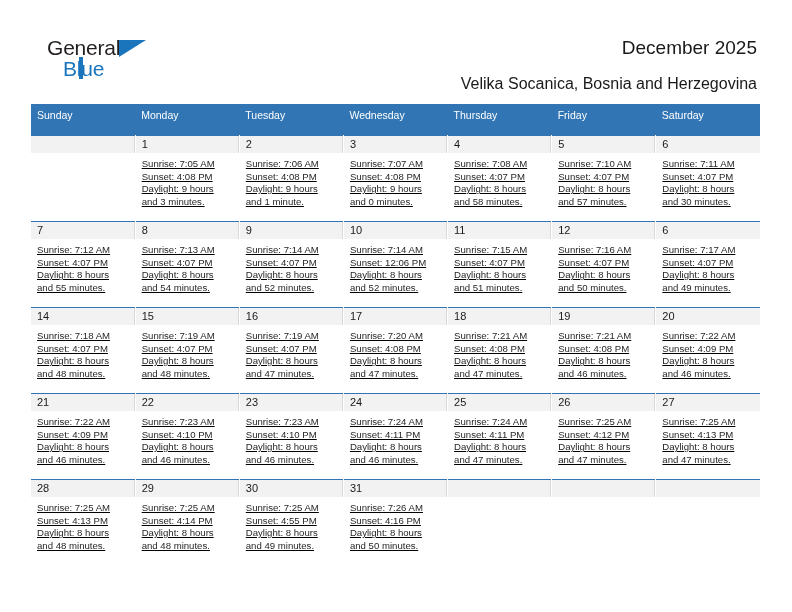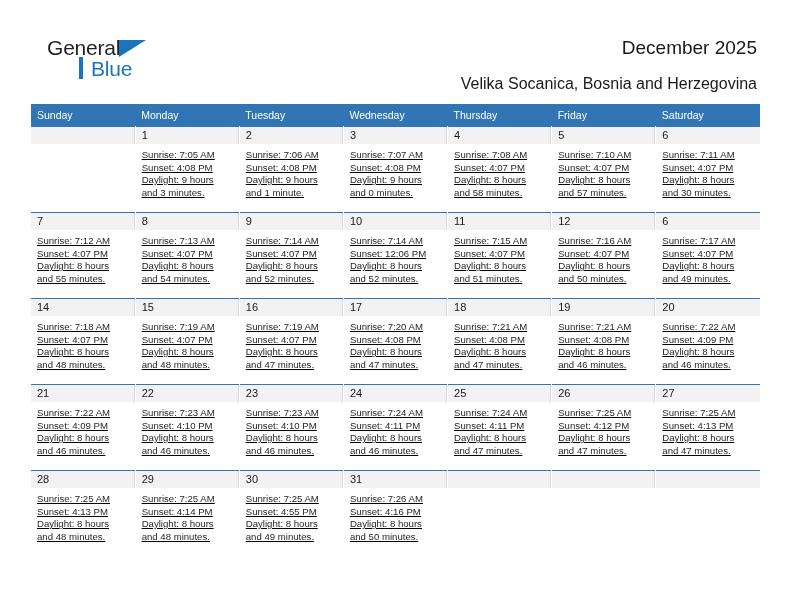--- a/index.html
+++ b/index.html
@@ -52,21 +52,21 @@
     position: absolute;
     left: 72px;
     top: 4px;
     width: 0;
     height: 0;
     border-left: 27px solid #1b75bc;
     border-bottom: 17px solid transparent;
   }
   .logo-blue {
     position: absolute;
-    left: 44px;
+    left: 16px;
     top: 21px;
     font-size: 21px;
     letter-spacing: -0.2px;
     color: #1b75bc;
     line-height: 24px;
     white-space: nowrap;
   }
   .logo-bar {
     position: absolute;
     left: 32px;
@@ -105,21 +105,21 @@
     width: 729px;
     border-collapse: collapse;
     table-layout: fixed;
   }
   .calendar th {
     background: #3175b4;
     color: #ffffff;
     font-size: 10.5px;
     font-weight: normal;
     text-align: left;
-    padding: 4px 0 5px 6px;
+    padding: 4px 0 14px 6px;
     height: 13px;
     border: none;
   }
   .calendar td {
     vertical-align: top;
     padding: 0;
     width: 104.14px;
     border-top: 1px solid #3175b4;
     border-right: 1px solid #ffffff;
     background: #ffffff;

